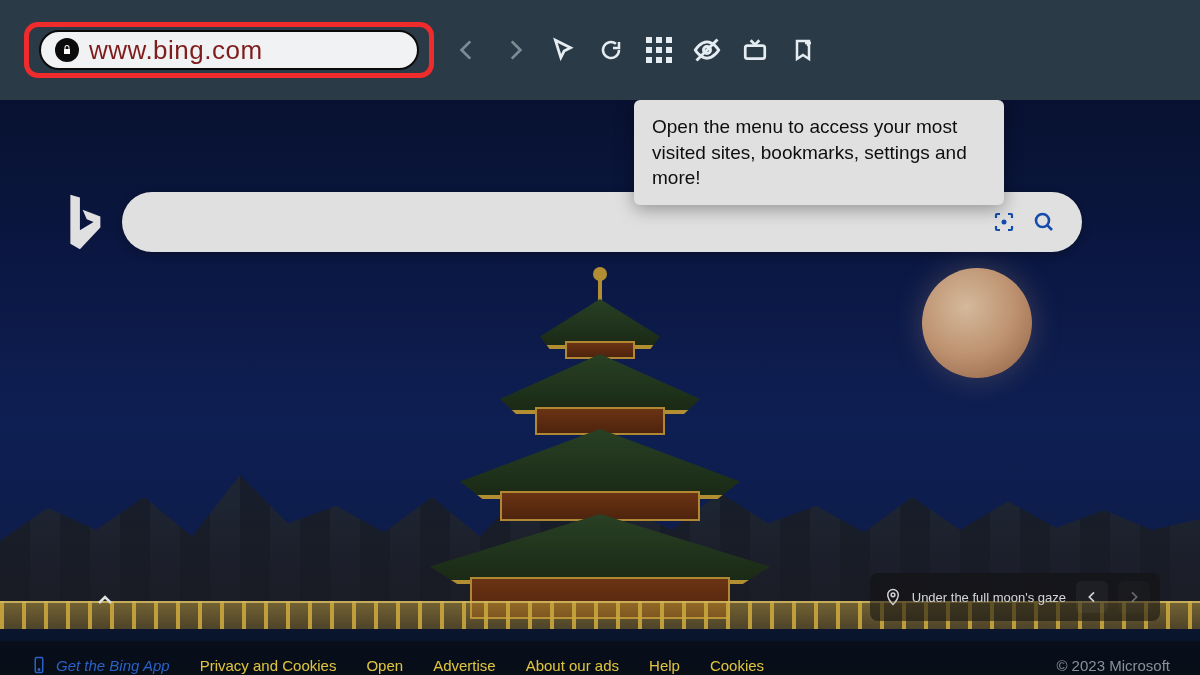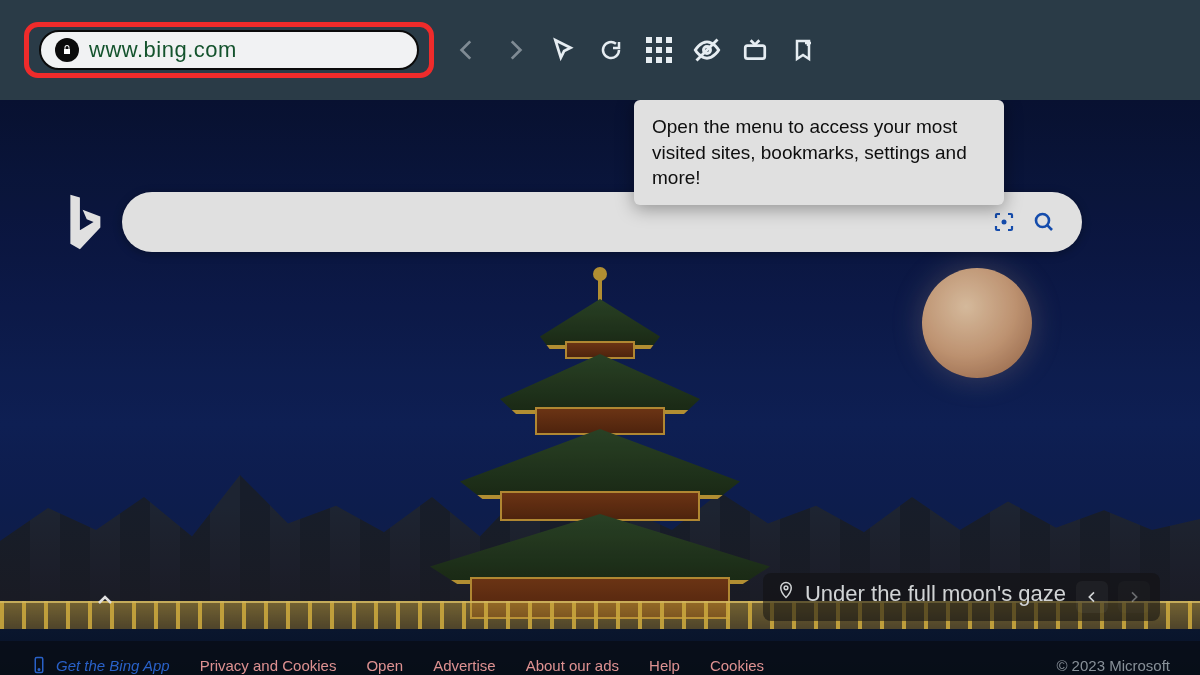--- a/index.html
+++ b/index.html
@@ -31,21 +31,21 @@
     padding: 0 14px;
     gap: 10px;
   }
   .lock {
     width: 24px; height: 24px;
     background: #0b0b0b;
     border-radius: 50%;
     display: flex; align-items: center; justify-content: center;
   }
   .lock svg { width: 12px; height: 12px; fill: #fff; }
-  .url-text { font-size: 22px; color: #14532d; letter-spacing: .5px; }
+  .url-text { font-size: 26px; color: #7f1d1d; letter-spacing: .5px; }
 
   .tb-icon {
     width: 30px; height: 30px; display: flex; align-items: center; justify-content: center;
     color: #e6edf2; cursor: pointer;
   }
   .tb-icon svg { stroke: #e6edf2; fill: none; stroke-width: 2.5; }
   .tb-icon.dim svg { stroke: #7f8b94; }
   .grid9 { display:grid; grid-template-columns:repeat(3,6px); grid-template-rows:repeat(3,6px); gap:4px; }
   .grid9 span { background:#e6edf2; width:6px; height:6px; }
 
@@ -145,24 +145,24 @@
     box-shadow: 0 4px 18px rgba(0,0,0,.35);
   }
   .tooltip::before {
     content:""; position:absolute; top:-12px; left:150px;
     border:7px solid transparent; border-bottom-color:#fff;
   }
 
   
   .caption {
     position:absolute; right:40px; bottom:68px;
-    display:flex; align-items:flex-start; gap:10px;
+    display:flex; align-items:center; gap:10px;
     background: rgba(20,20,20,.55);
     border-radius: 8px; padding:8px 10px 8px 14px;
-    color:#eef1f3; font-size:22px;
+    color:#eef1f3; font-size:13px;
   }
   .caption .navbtn {
     width:32px; height:32px; border-radius:6px;
     display:flex; align-items:center; justify-content:center;
     background: rgba(255,255,255,.05);
   }
   .caption .navbtn.disabled { opacity:.45; }
   .scroll-up {
     position:absolute; left:88px; bottom:72px;
     width:34px; height:34px; display:flex; align-items:center; justify-content:center;
@@ -172,21 +172,21 @@
   
   .footer {
     position:absolute; left:0; right:0; bottom:0; height:48px;
     background: rgba(10,14,22,.7);
     display:flex; align-items:center; padding:0 30px;
     font-size:15px; color:#9aa4ad;
     gap:30px;
   }
   .footer .app { color:#2f6fe4; display:flex; align-items:center; gap:8px;font-style:italic; }
   .footer .spacer { flex:1; }
-  .footer a { color:#fca5a5; text-decoration:none; cursor:pointer; }
+  .footer a { color:#fde047; text-decoration:none; cursor:pointer; }
 
   .dim-overlay {
     position:absolute; inset:0; pointer-events:none;
     box-shadow: inset 0 0 0 2000px rgba(0,0,0,.12);
   }
 </style>
 </head>
 <body>
 
 <div class="chrome">

